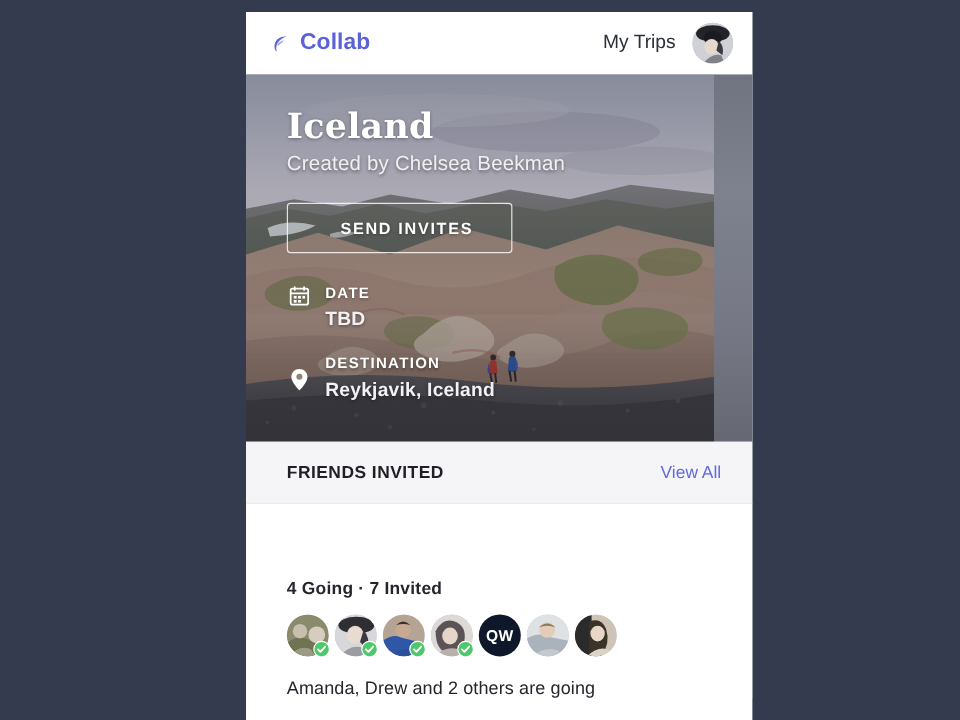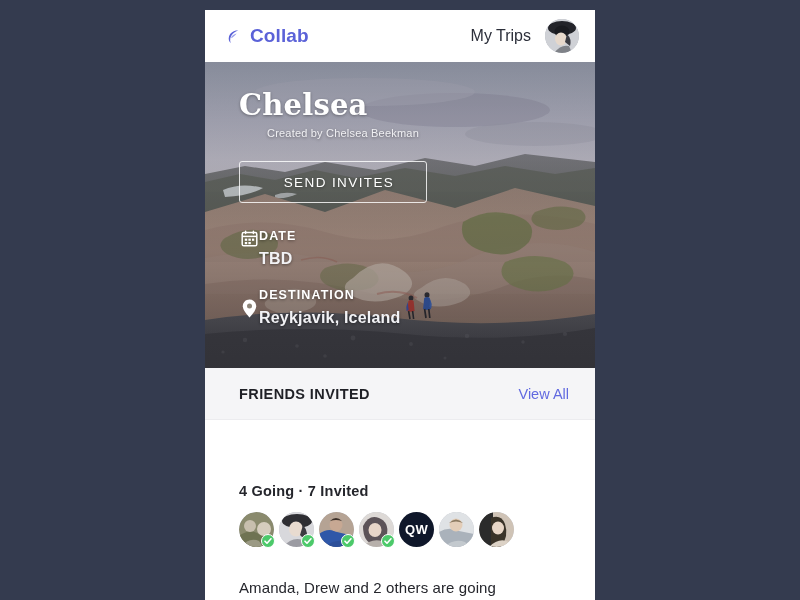--- a/index.html
+++ b/index.html
@@ -16,21 +16,21 @@
     position: relative;
     width: 800px;
     height: 600px;
   }
 
   
   .phone {
     position: absolute;
     left: 205px;
     top: 10px;
-    width: 390px;
+    width: 422px;
     height: 590px;
     background: #ffffff;
     overflow: hidden;
   }
 
   
   .topbar {
     height: 52px;
     background: #ffffff;
     display: flex;
@@ -96,44 +96,43 @@
   }
   .trip-title {
     font-family: "DejaVu Serif", serif;
     font-size: 29px;
     font-weight: bold;
     letter-spacing: .2px;
     text-shadow: 0 1px 3px rgba(0,0,0,.35);
   }
   .trip-sub {
     margin-top: 5px;
-    font-size: 11px;
+    font-size: 17px;
     color: #f0f0f3;
     letter-spacing: .2px;
     text-shadow: 0 1px 3px rgba(0,0,0,.4);
-    margin-left: 28px;
   }
   .invite-btn {
     margin-top: 22px;
     width: 188px;
     height: 42px;
     border: 1.5px solid rgba(255,255,255,.82);
     border-radius: 3px;
     background: transparent;
     color: #ffffff;
     font-size: 13.5px;
-    font-weight: normal;
+    font-weight: bold;
     letter-spacing: 1.4px;
     cursor: pointer;
     font-family: "Liberation Sans", sans-serif;
     text-shadow: 0 1px 3px rgba(0,0,0,.35);
     padding-left: 12px;
   }
 
-  .meta-block { margin-top: 26px; display: flex; gap: 0; }
+  .meta-block { margin-top: 26px; display: flex; gap: 12px; }
   .meta-block + .meta-block { margin-top: 20px; align-items: center; }
   .meta-icon {
     width: 20px; flex: 0 0 20px;
     padding-top: 1px;
     display: flex; justify-content: center;
   }
   .meta-label {
     font-size: 12.5px;
     font-weight: bold;
     letter-spacing: 1.1px;
@@ -235,21 +234,21 @@
     position: absolute;
     right: -1px; bottom: -1px;
     width: 14px; height: 14px;
     border-radius: 50%;
     background: #4cc96a;
     border: 1.5px solid #fff;
     display: flex; align-items: center; justify-content: center;
   }
   .check svg { display: block; }
   .going-line {
-    margin-top: 32px;
+    margin-top: 18px;
     font-size: 15px;
     color: #25262c;
     letter-spacing: .1px;
   }
 </style>
 </head>
 <body>
 
 <div class="stage">
   <div class="phone">
@@ -365,21 +364,21 @@
             <ellipse cx="222" cy="233" rx="2.5" ry="2.7" fill="#2c2c30"></ellipse>
             <path d="M219.2 236 q2.8 -2 5.6 0 l1.1 11 q-3.4 1.8 -7.8 0 Z" fill="#2f55a6"></path>
             <path d="M219.6 247 l1.4 9 M223.8 247 l1 9" stroke="#26262b" stroke-width="1.7" fill="none"></path>
             <path d="M225.2 237 q2.2 5 1.2 9 l-2 -1 Z" fill="#3a62b6"></path>
           </g>
         </svg>
       </div>
       <div class="hero-overlay"></div>
 
       <div class="hero-content">
-        <div class="trip-title">Chelsea</div>
+        <div class="trip-title">Iceland</div>
         <div class="trip-sub">Created by Chelsea Beekman</div>
 
         <button class="invite-btn">SEND INVITES</button>
 
         
         <div class="meta-block">
           <span class="meta-icon">
             <svg width="17" height="17" viewBox="0 0 17 17">
               <rect x="1.2" y="2.6" width="14.6" height="13.2" rx="1.6" fill="none" stroke="#fff" stroke-width="1.5"></rect>
               <path d="M1.2 6.4 H15.8" stroke="#fff" stroke-width="1.5"></path>

